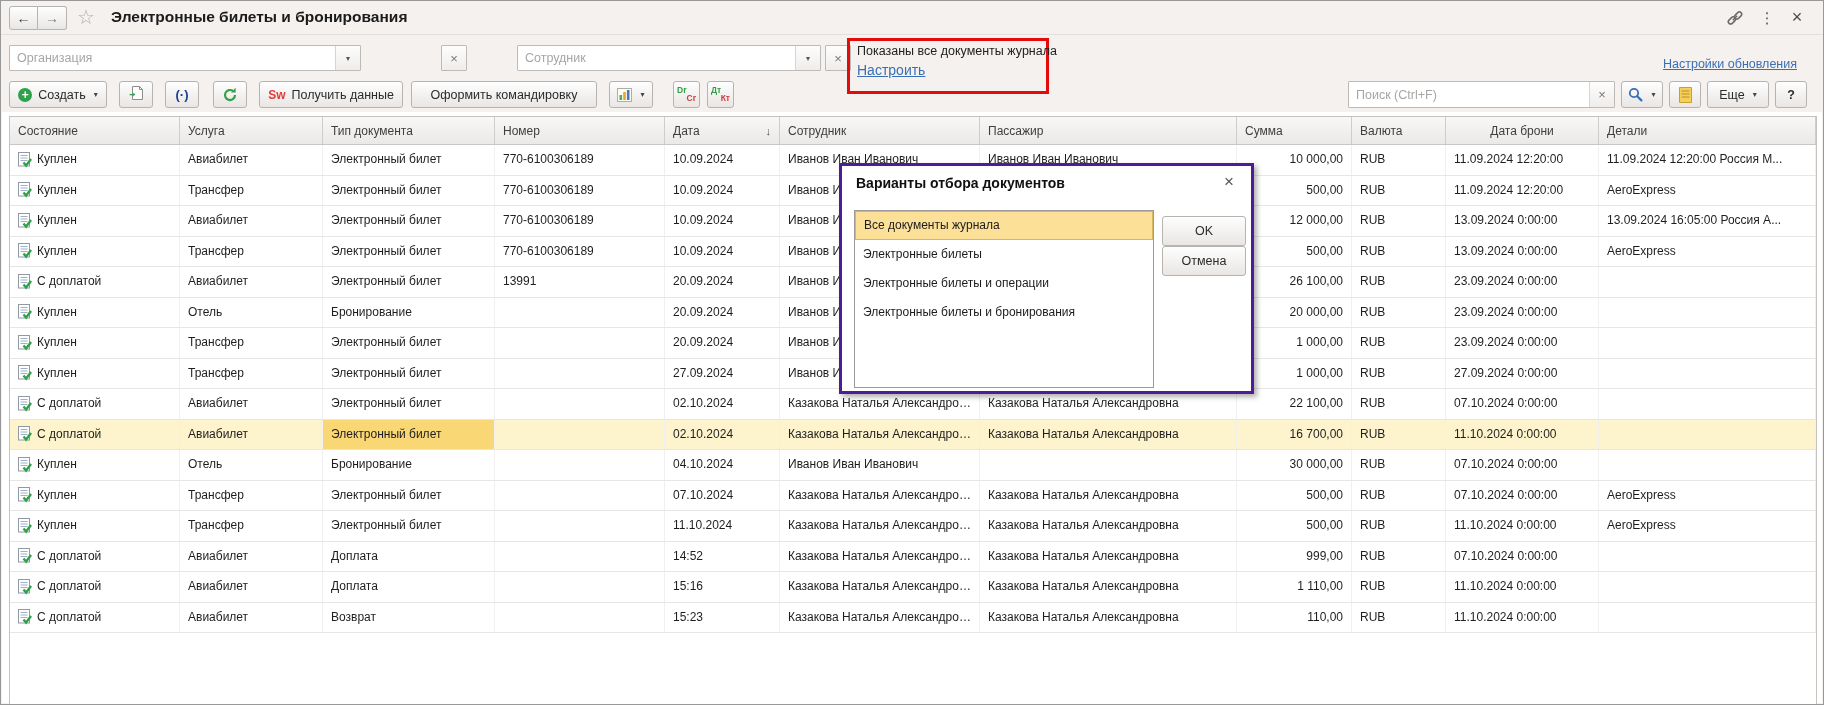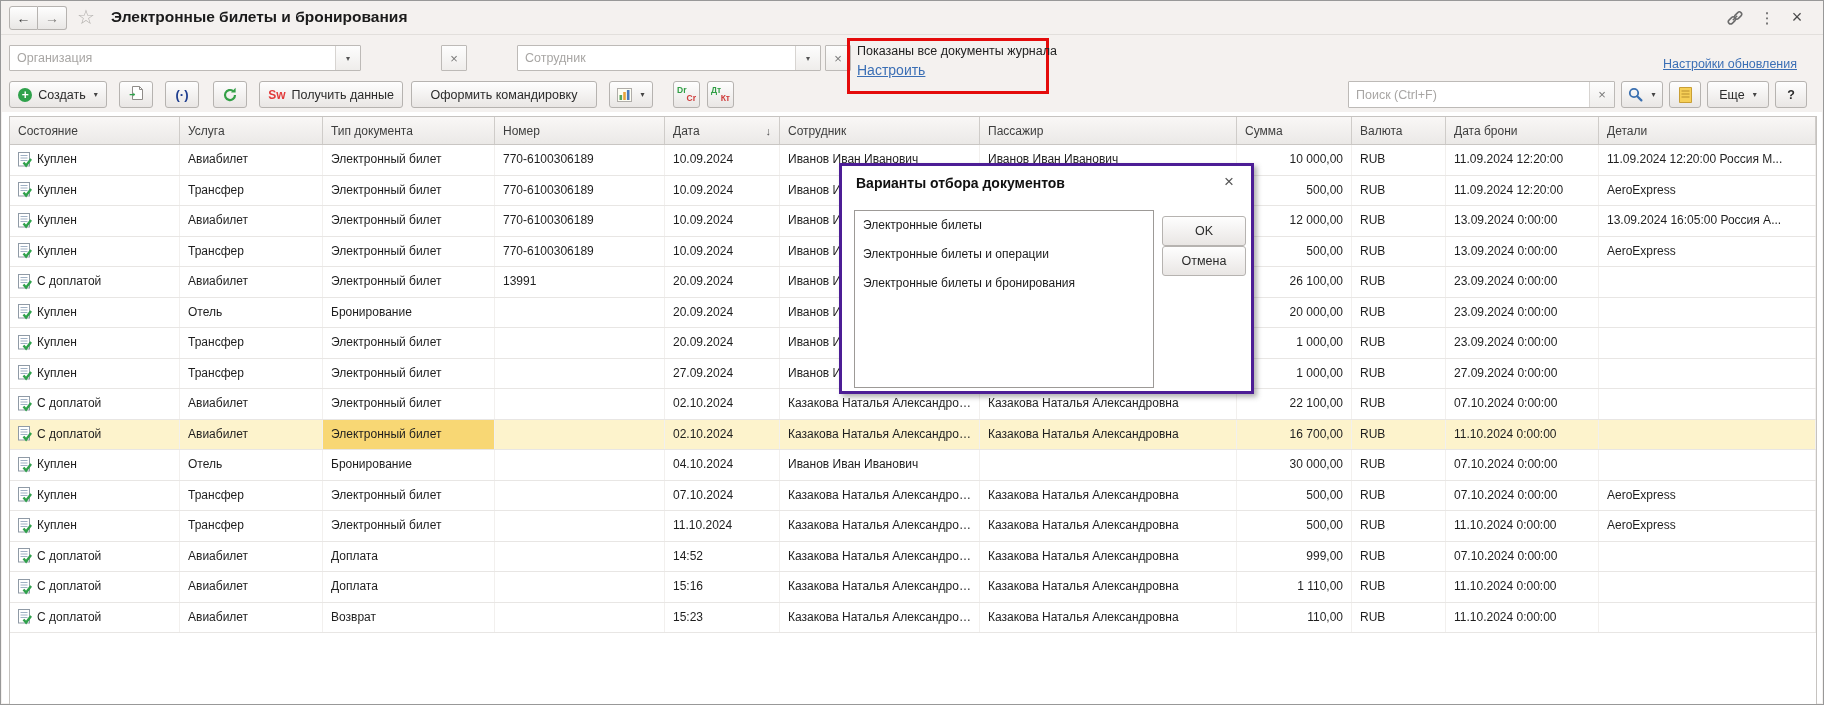--- a/index.html
+++ b/index.html
@@ -71,21 +71,21 @@
     line-height:26px;white-space:nowrap;overflow:hidden;display:flex;align-items:center;}
   .th .sort{margin-left:auto;font-size:11px;color:#4f4f4f;}
   .row{display:flex;height:29.5px;border-bottom:1px solid #e8e6e4;background:#fff;cursor:pointer;}
   .row.selected{background:#fdf3cc;}
   .td{box-sizing:border-box;border-right:1px solid #f2f0ee;padding:0 8px;font-size:12px;color:#1e1e1e;
     line-height:29px;white-space:nowrap;overflow:hidden;text-overflow:ellipsis;}
   .row.selected .td.focus{background:#f8d774;}
   .td.status-cell{display:flex;align-items:center;gap:5px;}
   .td.num{text-align:right;}
   .c0{width:170px;}.c1{width:143px;}.c2{width:172px;}.c3{width:170px;}.c4{width:115px;}
-  .c5{width:200px;}.c6{width:257px;}.c7{width:115px;}.c8{width:94px;}.c9{width:153px;}.c10{width:217px;}
+  .c5{width:200px;}.c6{width:257px;}.c7{width:115px;}.c8{width:94px;}.c9{width:153px;justify-content:center;}.c10{width:217px;}
   
   .dialog{position:absolute;left:838px;top:162px;width:415px;height:231px;box-sizing:border-box;
     background:#fff;border:3px solid #4c1d95;box-shadow:3px 3px 5px rgba(80,80,80,.45);z-index:50;}
   .dialog-title{position:absolute;left:14px;top:9px;font-size:14px;font-weight:bold;color:#101010;white-space:nowrap;}
   .dialog-close{position:absolute;right:10px;top:5px;width:24px;height:22px;text-align:center;
     font-size:17px;color:#555;cursor:pointer;line-height:22px;}
   .dialog-list{position:absolute;left:12px;top:44px;width:300px;height:178px;box-sizing:border-box;
     border:1px solid #9d9a97;background:#fff;overflow:hidden;}
   .dialog-item{height:29px;line-height:29px;padding:0 8px;font-size:12px;color:#1c1c1c;
     white-space:nowrap;box-sizing:border-box;cursor:pointer;}
@@ -589,20 +589,21 @@
       <div class="td c9">11.10.2024 0:00:00</div>
       <div class="td c10"></div>
     </div>
       </div>
   </div>
 
   <div class="dialog">
     <div class="dialog-title">Варианты отбора документов</div>
     <div class="dialog-close">×</div>
     <div class="dialog-list">
+        <div class="dialog-item selected">Все документы журнала</div>
         <div class="dialog-item">Электронные билеты</div>
         <div class="dialog-item">Электронные билеты и операции</div>
         <div class="dialog-item">Электронные билеты и бронирования</div>
       </div>
     <div class="dialog-btn ok-btn">OK</div>
     <div class="dialog-btn cancel-btn">Отмена</div>
   </div>
 
 </div>
 

